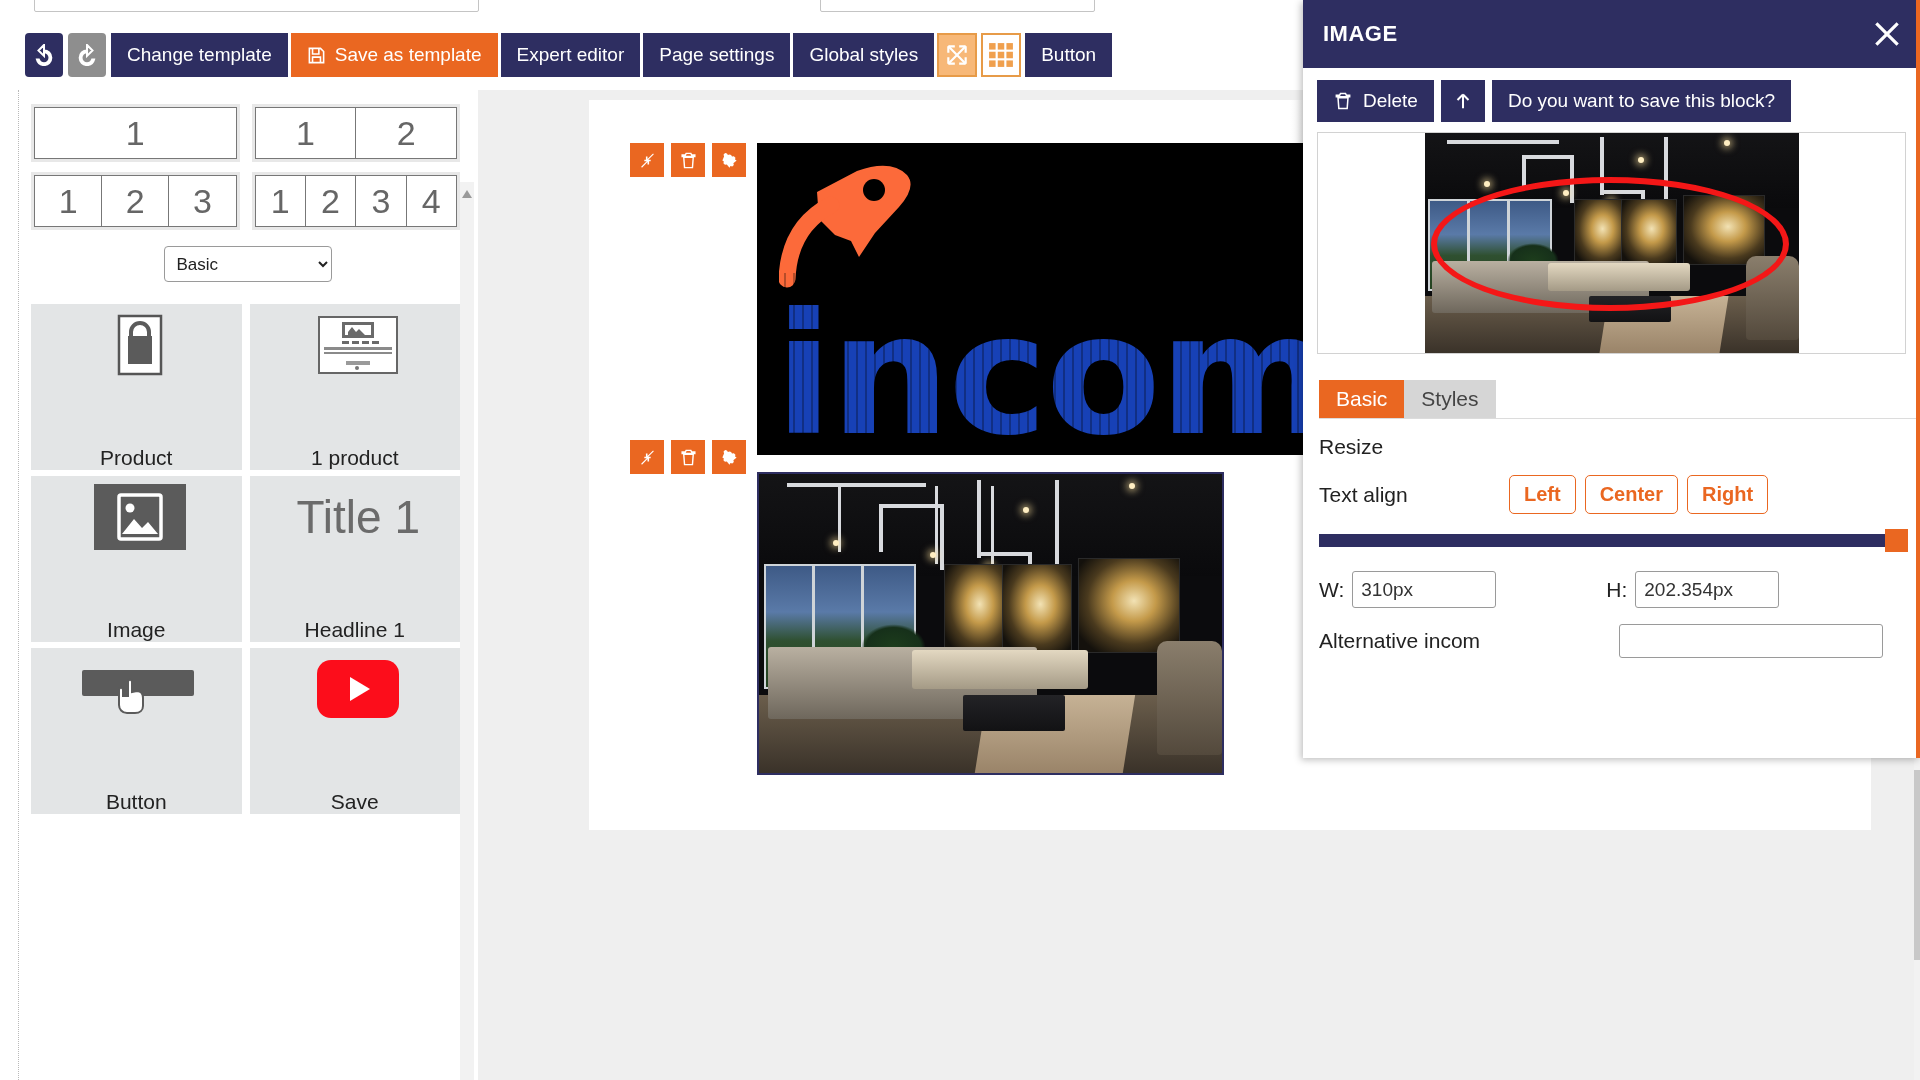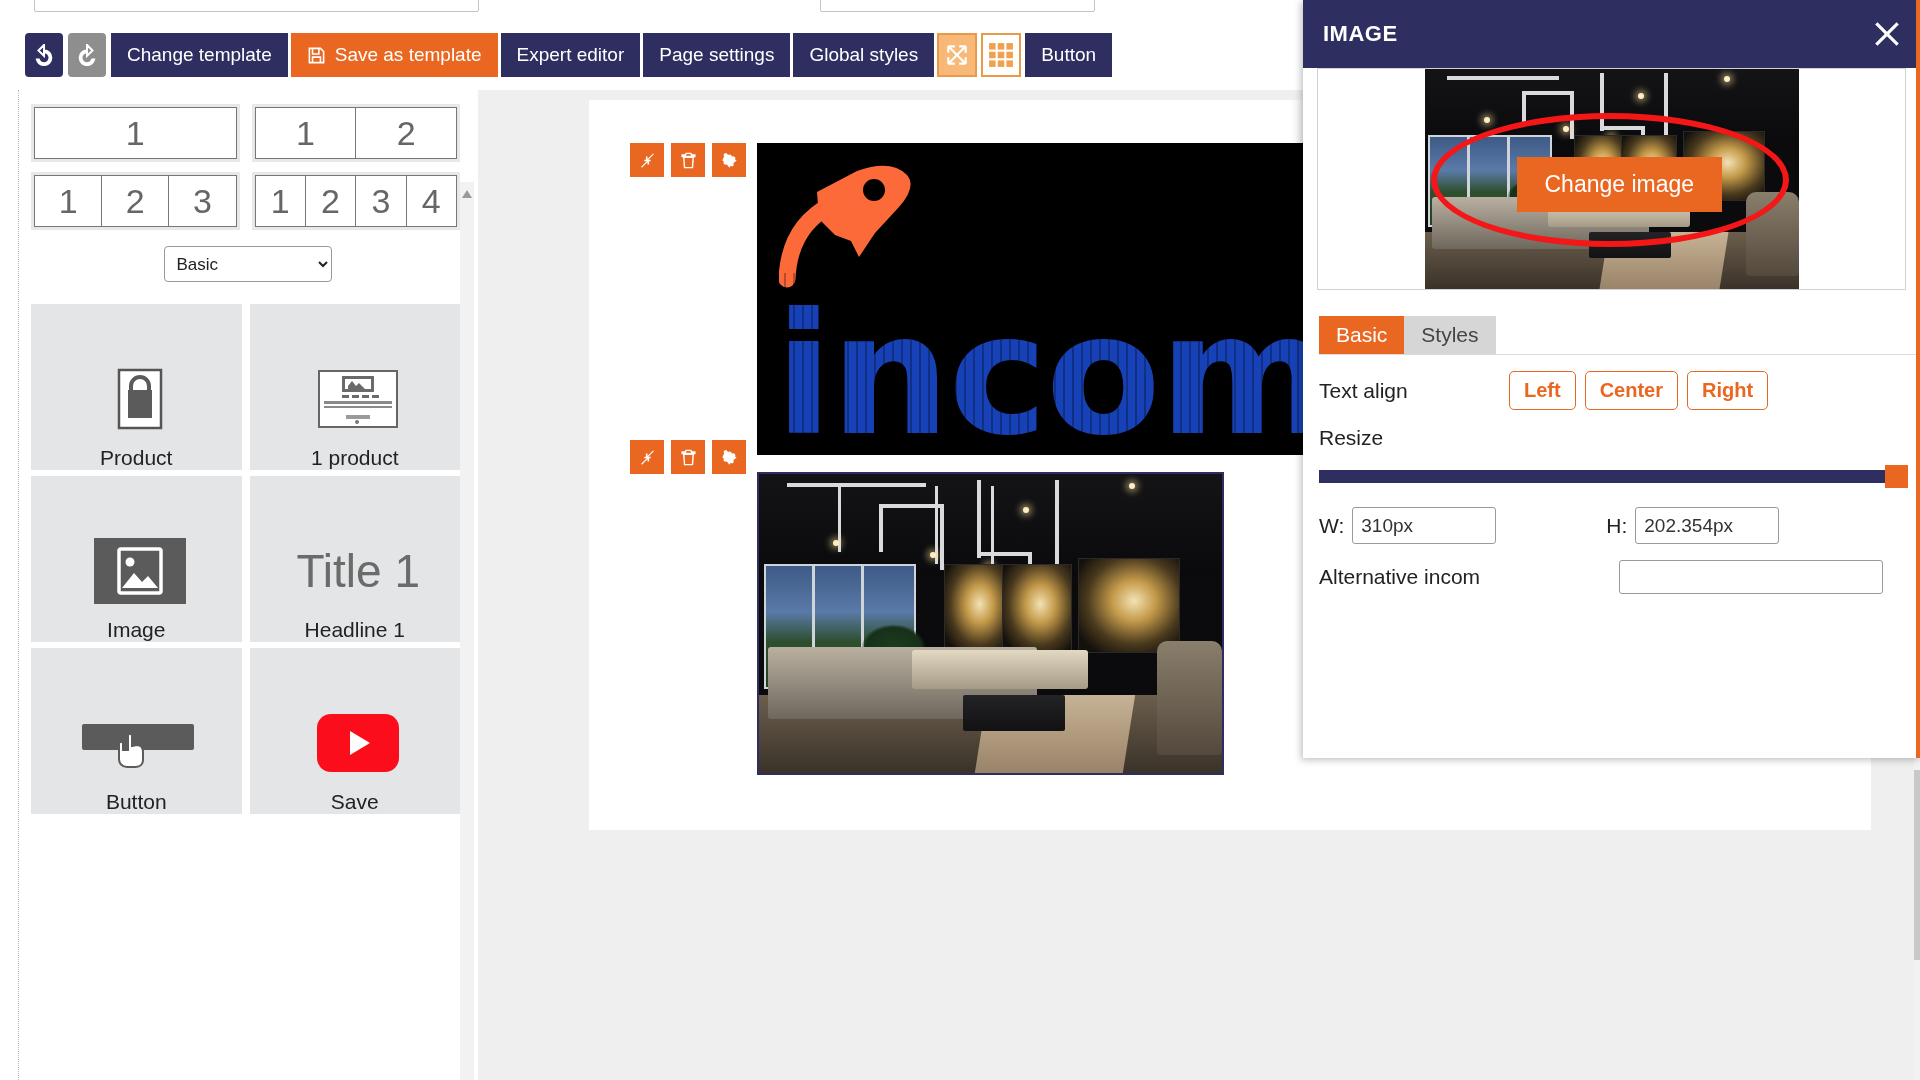--- a/index.html
+++ b/index.html
@@ -82,21 +82,21 @@
     font-family: "Liberation Sans", sans-serif;
   }
 
   .widget-grid {
     display: grid; grid-template-columns: 1fr 1fr;
     gap: 6px 8px; padding: 22px 16px 0 12px;
   }
   .widget {
     background: #e3e5e6; height: 166px;
     display: flex; flex-direction: column;
-    align-items: center; justify-content: flex-end;
+    align-items: center; justify-content: space-between;
     cursor: pointer;
   }
   .widget .w-ico { height: 82px; display: flex; align-items: center; justify-content: center; margin-left: 7px; }
   .widget .w-label { font-size: 21px; color: #222; margin-top: 6px; }
 
   .scroll-track {
     position: absolute; top: 92px; right: 2px;
     width: 14px; height: 986px; background: #f2f2f2;
   }
   .scroll-arrow {
@@ -582,20 +582,41 @@
 
     <div class="img-panel-head">
       <span class="img-panel-title">IMAGE</span>
       <span class="close-x">
         <svg width="32" height="32" viewBox="0 0 24 24" stroke="#fff" stroke-width="2.4">
           <path d="M4 4l16 16M20 4L4 20"></path>
         </svg>
       </span>
     </div>
 
+    <div class="img-actions">
+      <button class="act-btn">
+        <span class="ico">
+          <svg width="20" height="20" viewBox="0 0 24 24" fill="none" stroke="#fff" stroke-width="1.8">
+            <path d="M9 3h6l1 2h4v2H4V5h4z"></path>
+              <path d="M6 8h12l-1 13H7z"></path>
+          </svg>
+        </span>
+        <span>Delete</span>
+      </button>
+
+      <button class="act-btn act-up">
+        <svg width="22" height="22" viewBox="0 0 24 24" stroke="#fff" stroke-width="2.2" fill="none">
+          <path d="M12 20V5M12 5l-6 6M12 5l6 6"></path>
+        </svg>
+      </button>
+
+      <button class="act-btn">
+        <span>Do you want to save this block?</span>
+      </button>
+    </div>
 
     <div class="preview-wrap">
       <div class="preview-img">
         <div class="interior">
           <div class="int-ceiling"></div>
           <div class="int-rail" style="left:6%;  top:3%;  width:30%; height:4px;"></div>
           <div class="int-rail" style="left:26%; top:10%; width:4px;  height:16%;"></div>
           <div class="int-rail" style="left:26%; top:10%; width:14%; height:4px;"></div>
           <div class="int-rail" style="left:39%; top:10%; width:4px;  height:22%;"></div>
           <div class="int-rail" style="left:47%; top:2%;  width:4px;  height:26%;"></div>
@@ -616,54 +637,51 @@
           <div class="int-art" style="left:52.5%;width:15%;"></div>
           <div class="int-art" style="left:69%;  width:22%; top:28%; height:32%;"></div>
           <div class="int-floor"></div>
           <div class="int-floor-light"></div>
           <div class="int-sofa"></div>
           <div class="int-sofa2b"></div>
           <div class="int-bench"></div>
           <div class="int-vase"></div>
         </div>
         <div class="red-ellipse"></div>
-        <button class="change-image-btn">
-          <span>Change image</span>
-        </button>
       </div>
     </div>
 
     <div class="tabs">
       <button class="tab active">
         <span>Basic</span>
       </button>
       <button class="tab inactive">
         <span>Styles</span>
       </button>
+    </div>
+
+    <div class="frow">
+      <span class="flabel">Resize</span>
     </div>
 
     <div class="frow">
       <span class="flabel">Text align</span>
       <div class="align-btns">
         <button class="align-btn">
           <span>Left</span>
         </button>
         <button class="align-btn">
           <span>Center</span>
         </button>
         <button class="align-btn">
           <span>Right</span>
         </button>
       </div>
     </div>
 
-    <div class="frow">
-      <span class="flabel">Resize</span>
-    </div>
-
     <div class="slider-row">
       <div class="slider-track">
         <div class="slider-knob"></div>
       </div>
     </div>
 
     <div class="wh-row">
       <div class="wh-group">
         <span class="wh-label">W:</span>
         <input class="wh-input" value="310px" style="">

